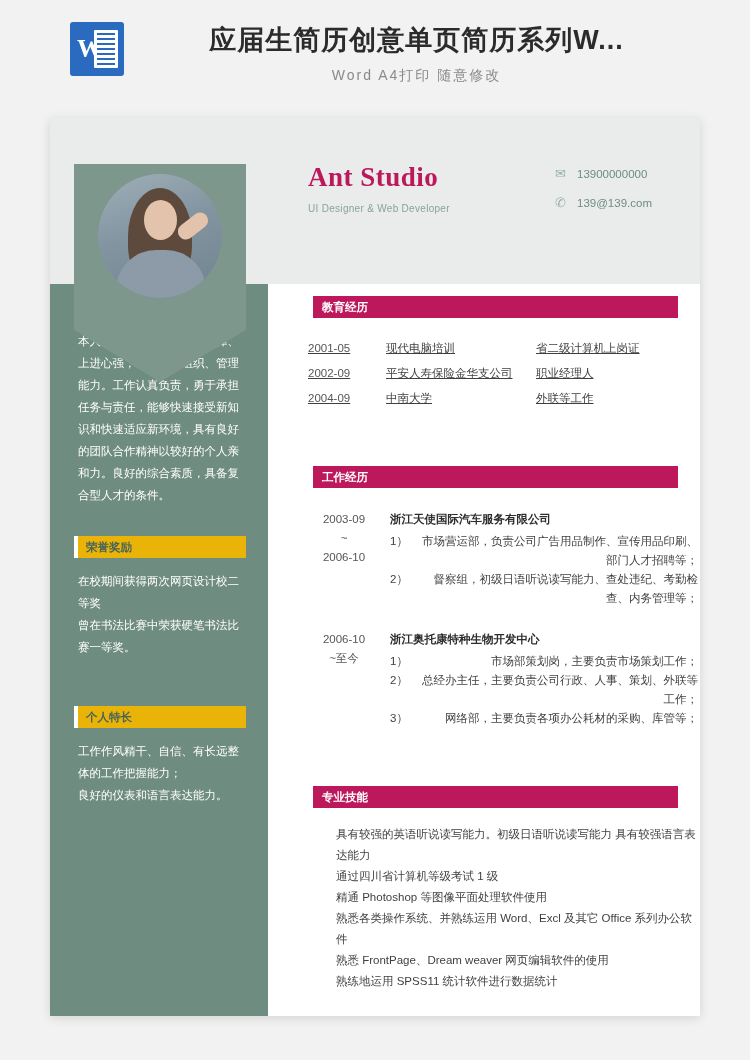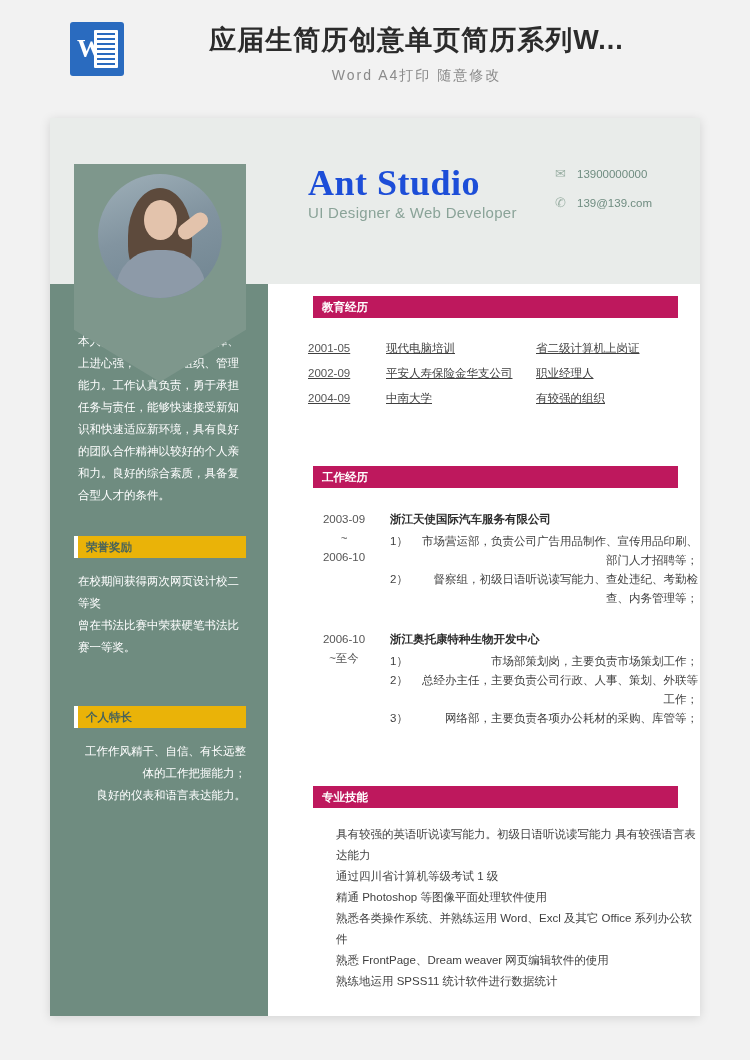--- a/index.html
+++ b/index.html
@@ -152,27 +152,28 @@
   }
 
   
   .name-block {
     position: absolute;
     left: 258px; top: 44px;
     width: 260px;
   }
   .name {
     font-family: "Liberation Serif", serif;
-    font-size: 36px;
-    font-weight: bold;
-    color: #1d4ed8;
+    font-size: 27px;
+    font-weight: bold;
+    color: #be185d;
     letter-spacing: 0.5px;
   }
   .role {
-    font-size: 15px;
+    margin-top: 10px;
+    font-size: 10px;
     color: #8aa398;
     letter-spacing: 0.3px;
   }
   .contacts {
     position: absolute;
     left: 505px; top: 48px;
     width: 140px;
   }
   .contact-row {
     display: flex;
@@ -333,39 +334,39 @@
     </div>
 
     <div class="left-sec-title" style="top:178px">自我评价</div>
     <div class="left-text" style="top:212px; white-space:pre-line;">本人热心、善良、自信、自律、上进心强，有较强的组织、管理能力。工作认真负责，勇于承担任务与责任，能够快速接受新知识和快速适应新环境，具有良好的团队合作精神以较好的个人亲和力。良好的综合素质，具备复合型人才的条件。</div>
 
     <div class="left-sec-title" style="top:418px">荣誉奖励</div>
     <div class="left-text" style="top:452px; white-space:pre-line;">在校期间获得两次网页设计校二等奖
 曾在书法比赛中荣获硬笔书法比赛一等奖。</div>
 
     <div class="left-sec-title" style="top:588px">个人特长</div>
-    <div class="left-text" style="top:622px; white-space:pre-line;text-align:right;">工作作风精干、自信、有长远整体的工作把握能力；
+    <div class="left-text" style="top:622px; white-space:pre-line;">工作作风精干、自信、有长远整体的工作把握能力；
 良好的仪表和语言表达能力。</div>
 
     <div class="r-sec-title" style="top:178px">教育经历</div>
     <div class="edu-table" style="top:218px">
       <div class="edu-row">
         <span class="c1">2001-05</span>
         <span class="c2">现代电脑培训</span>
         <span class="c3">省二级计算机上岗证</span>
       </div>
       <div class="edu-row">
         <span class="c1">2002-09</span>
         <span class="c2">平安人寿保险金华支公司</span>
         <span class="c3">职业经理人</span>
       </div>
       <div class="edu-row">
         <span class="c1">2004-09</span>
         <span class="c2">中南大学</span>
-        <span class="c3">有较强的组织</span>
+        <span class="c3">外联等工作</span>
       </div>
     </div>
 
     <div class="r-sec-title" style="top:348px">工作经历</div>
 
     <div class="work-block" style="top:392px; height:120px;">
       <div class="dates">
         <div>2003-09</div>
         <div>~</div>
         <div>2006-10</div>

